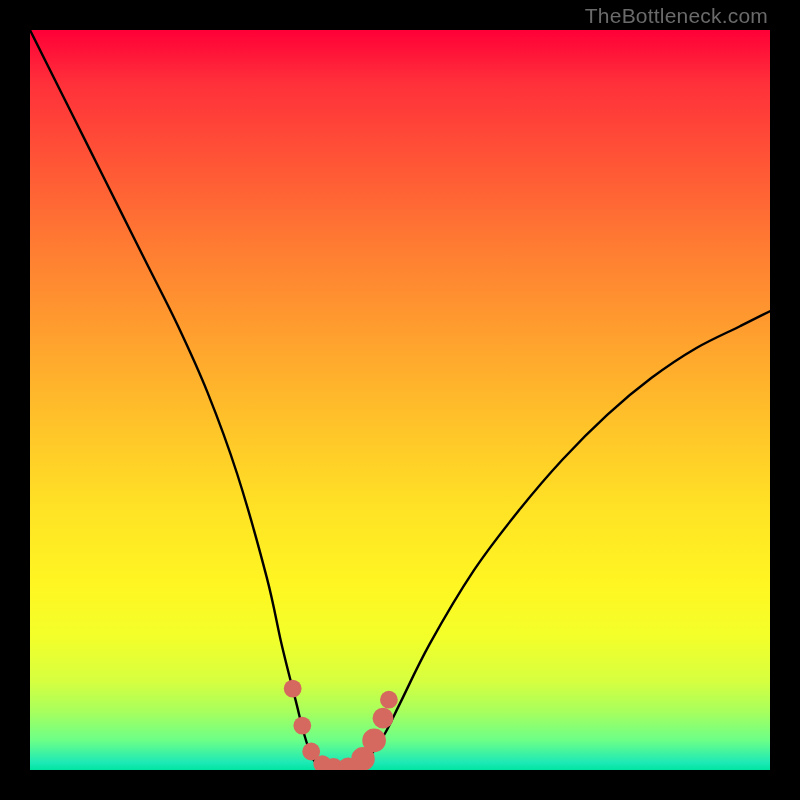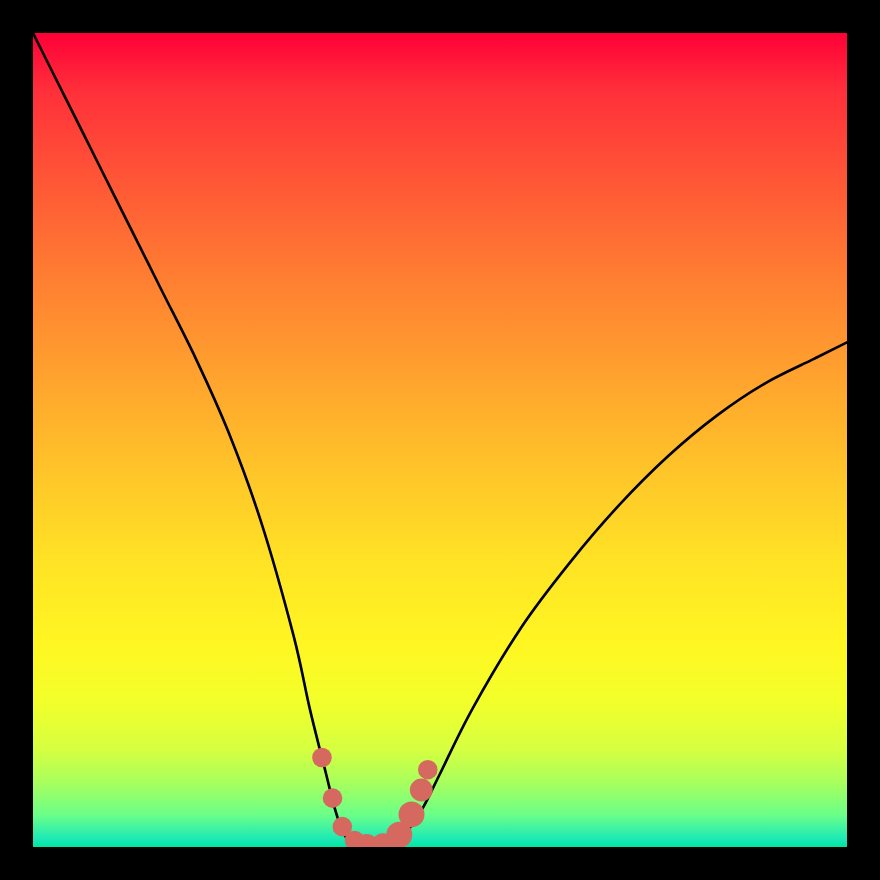--- a/index.html
+++ b/index.html
@@ -74,13 +74,14 @@
           <circle cx="292.3" cy="734.1" r="8.9" fill="#d6695f"></circle>
           <circle cx="303.4" cy="738.5" r="10.4" fill="#d6695f"></circle>
           <circle cx="318.2" cy="737.8" r="10.4" fill="#d6695f"></circle>
           <circle cx="333.0" cy="728.9" r="11.8" fill="#d6695f"></circle>
           <circle cx="344.1" cy="710.4" r="11.8" fill="#d6695f"></circle>
           <circle cx="353.0" cy="688.2" r="10.4" fill="#d6695f"></circle>
           <circle cx="358.9" cy="669.7" r="8.9" fill="#d6695f"></circle>
         </g>
     </svg>
   </div>
+  <div class="watermark">TheBottleneck.com</div>
 </div>
 
 </body></html>

